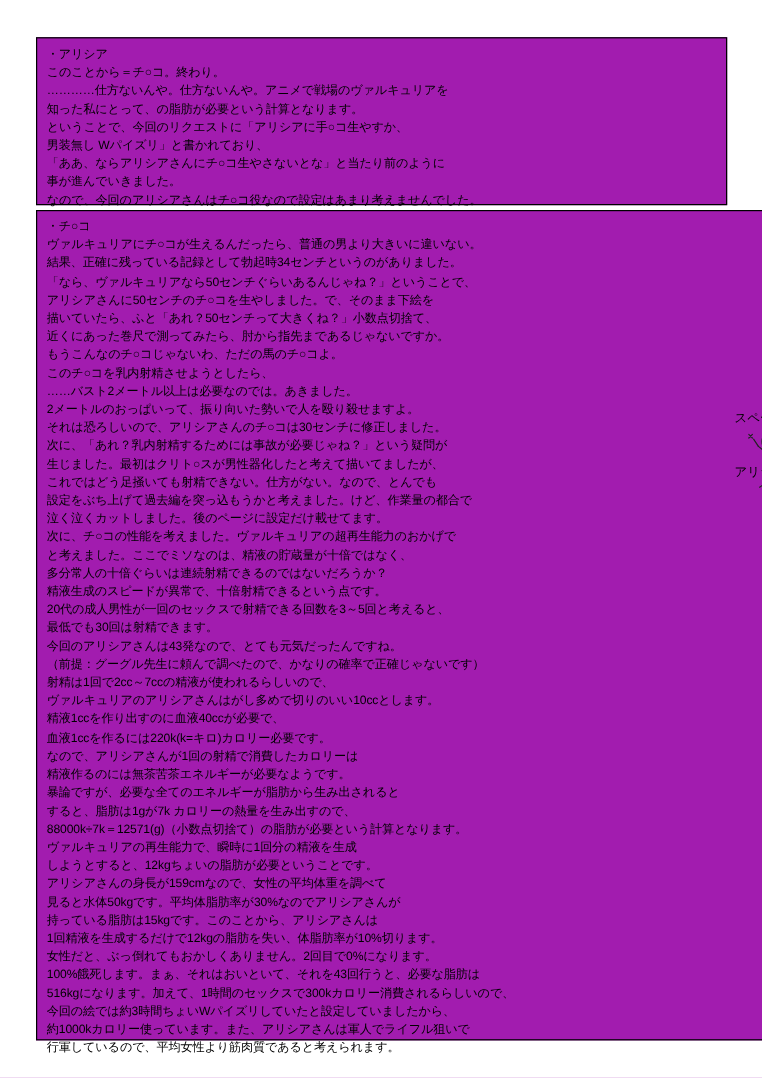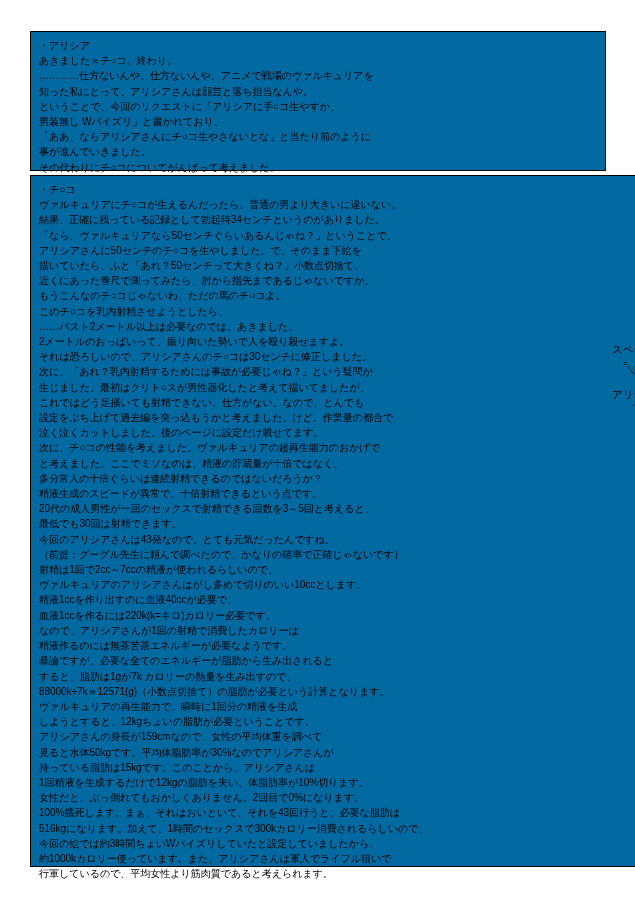--- a/index.html
+++ b/index.html
@@ -19,21 +19,21 @@
     position: absolute;
     left: 0;
     top: 0;
     width: 635px;
     height: 898px;
   }
   .box {
     position: absolute;
     border: 1px solid #000000;
     box-sizing: border-box;
-    background: #0369a1;
+    background: #a21caf;
   }
   .box-inner {
     padding: 6px 7px 6px 8px;
   }
   .line {
     font-size: 10.1px;
     line-height: 15.2px;
     white-space: pre;
     letter-spacing: -0.1px;
   }
@@ -71,27 +71,28 @@
   }
 </style>
 </head>
 <body>
 
 <div class="page">
 
   <div class="box" id="box-alicia">
     <div class="box-inner">
       <div class="line">・アリシア</div>
-      <div class="line">あきました＝チ○コ。終わり。</div>
+      <div class="line">このことから＝チ○コ。終わり。</div>
       <div class="line">…………仕方ないんや。仕方ないんや。アニメで戦場のヴァルキュリアを</div>
-      <div class="line">知った私にとって、アリシアさんは顔芸と落ち担当なんや。</div>
+      <div class="line">知った私にとって、の脂肪が必要という計算となります。</div>
       <div class="line">ということで、今回のリクエストに「アリシアに手○コ生やすか、</div>
       <div class="line">男装無し Wパイズリ」と書かれており、</div>
       <div class="line">「ああ、ならアリシアさんにチ○コ生やさないとな」と当たり前のように</div>
       <div class="line">事が進んでいきました。</div>
+      <div class="line">なので、今回のアリシアさんはチ○コ役なので設定はあまり考えませんでした。</div>
       <div class="line">その代わりにチ○コについてがんばって考えました。</div>
     </div>
   </div>
 
   <div class="box" id="box-chinko">
     <div class="box-inner">
       <div class="line">・チ○コ</div>
       <div class="line">ヴァルキュリアにチ○コが生えるんだったら、普通の男より大きいに違いない。</div>
       <div class="line">結果、正確に残っている記録として勃起時34センチというのがありました。</div>
       <div class="line">「なら、ヴァルキュリアなら50センチぐらいあるんじゃね？」ということで、</div>

